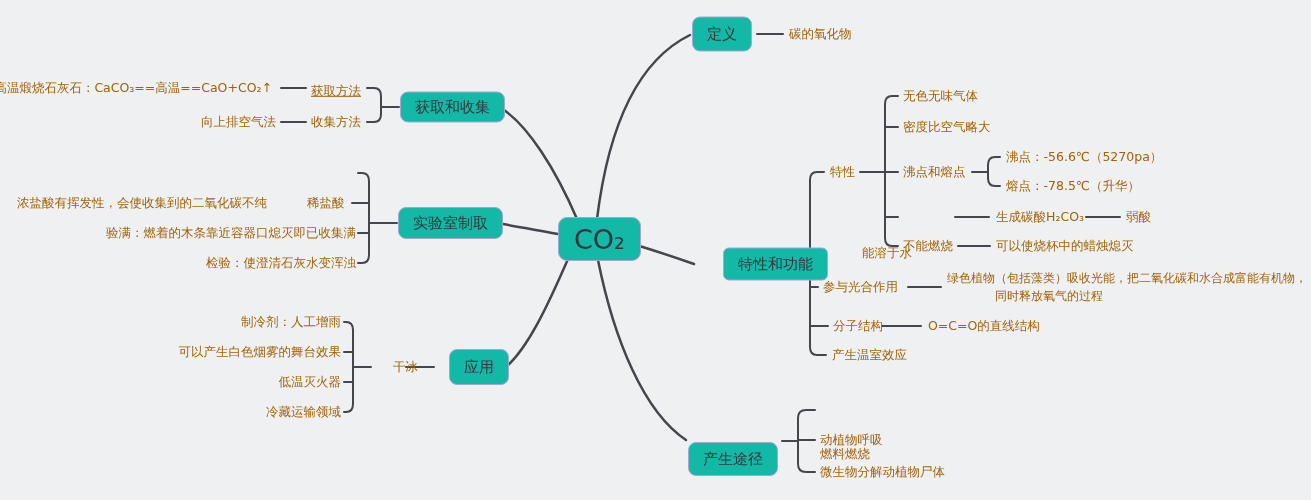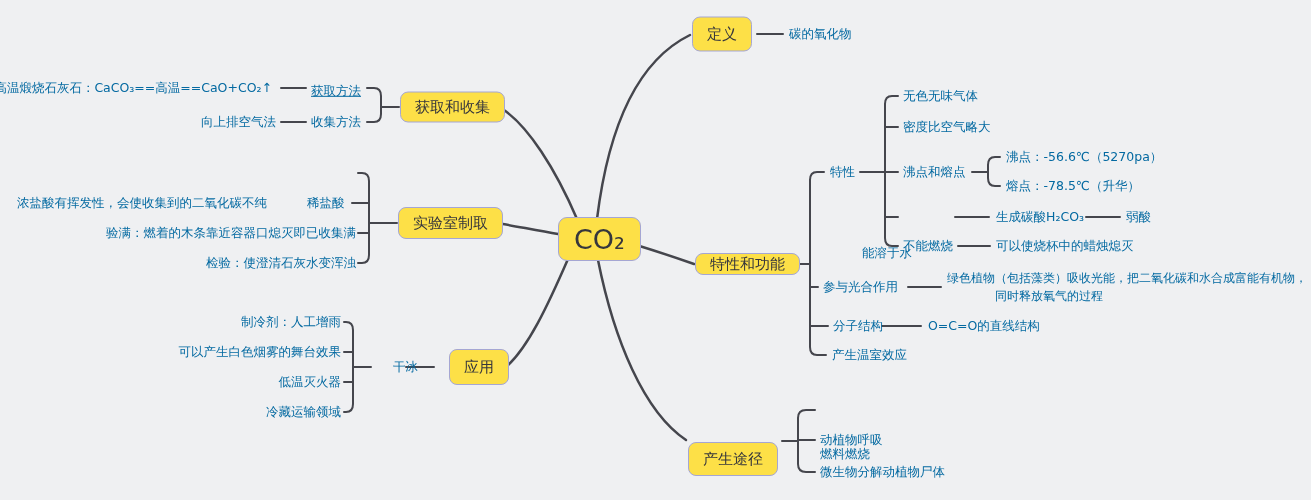--- a/index.html
+++ b/index.html
@@ -5,31 +5,31 @@
   html,body { margin:0; padding:0; }
   .stage {
     position:relative; width:1311px; height:500px;
     background:#eff0f2; overflow:hidden;
     font-family:"DejaVu Sans","Liberation Sans",sans-serif;
     color:#3b3b40;
   }
   svg.links { position:absolute; left:0; top:0; width:1311px; height:500px; display:block; }
   .node {
     position:absolute; transform:translateY(-50%);
-    background:#fde047; border:1.6px solid #a5a6d3; border-radius:8px;
+    background:#14b8a6; border:1.6px solid #a5a6d3; border-radius:8px;
     display:flex; align-items:center; justify-content:center;
     font-size:15px; color:#36363c; white-space:nowrap;
     padding:0 14px; height:32px; box-sizing:border-box;
   }
   .node.root {
     font-size:27px; height:44px; border-radius:9px; padding:0 15px;
   }
   .leaf {
     position:absolute; transform:translateY(-50%);
-    font-size:12.5px; line-height:1.15; color:#0369a1; white-space:nowrap;
+    font-size:12.5px; line-height:1.15; color:#a16207; white-space:nowrap;
   }
   .leaf.small { font-size:12px; }
 </style>
 </head>
 <body>
 
 <div class="stage">
 
   <svg class="links" viewBox="0 0 1311 500">
 
@@ -56,21 +56,21 @@
       <path d="M 882 326 H 921"></path>
       <path d="M 782 441 H 798 M 815 410 H 806 Q 798 410 798 418 V 464 Q 798 472 806 472 H 815 M 798 440 H 815"></path>
     </g>
   </svg>
 
   <div class="node root" style="left:558px; top:239px;">CO₂</div>
   <div class="node" style="left:692px; top:34px; height:35px;">定义</div>
   <div class="node" style="left:400px; top:107px; height:31px;">获取和收集</div>
   <div class="node" style="left:398px; top:223px;">实验室制取</div>
   <div class="node" style="left:440px; top:367px; height:36px;margin-left:9px;">应用</div>
-  <div class="node" style="left:695px; top:264px; height:22px;">特性和功能</div>
+  <div class="node" style="left:723px; top:264px; height:33px;border-radius:6px;">特性和功能</div>
   <div class="node" style="left:688px; top:441px; height:34px;margin-top:18px;">产生途径</div>
 
   <div class="leaf" style="left:789px; top:34px;">碳的氧化物</div>
 
   <div class="leaf" style="right:1039px; top:88px;">高温煅烧石灰石：CaCO₃==高温==CaO+CO₂↑</div>
   <div class="leaf" style="left:311px; top:91px;text-decoration:underline;">获取方法</div>
   <div class="leaf" style="right:1035px; top:122px;">向上排空气法</div>
   <div class="leaf" style="left:311px; top:122px;">收集方法</div>
 
   <div class="leaf" style="right:1044px; top:203px;">浓盐酸有挥发性，会使收集到的二氧化碳不纯</div>

